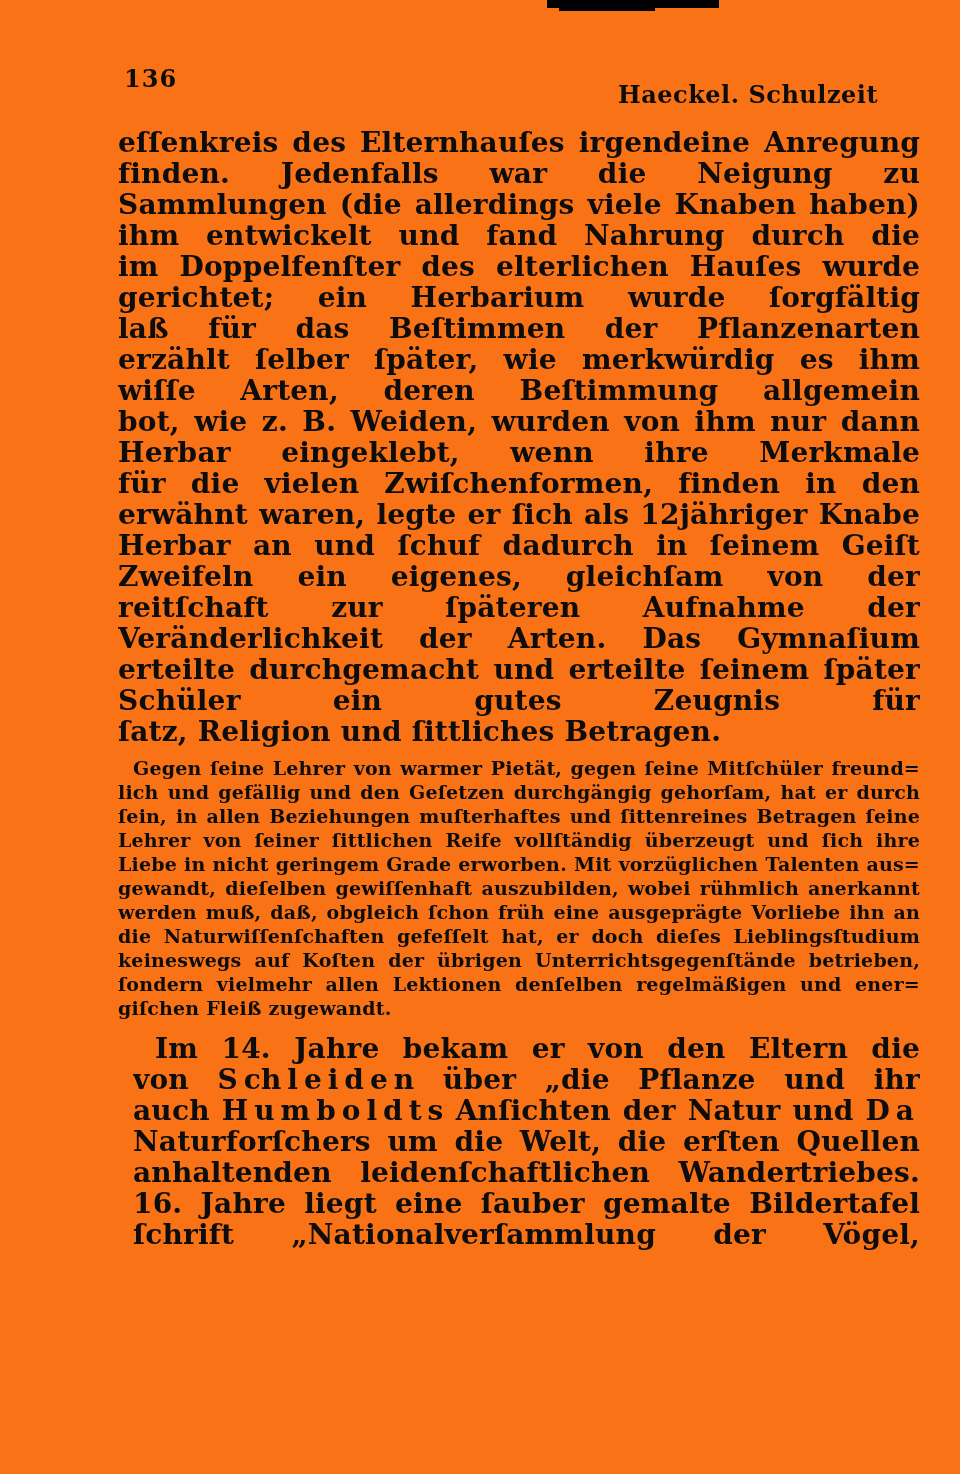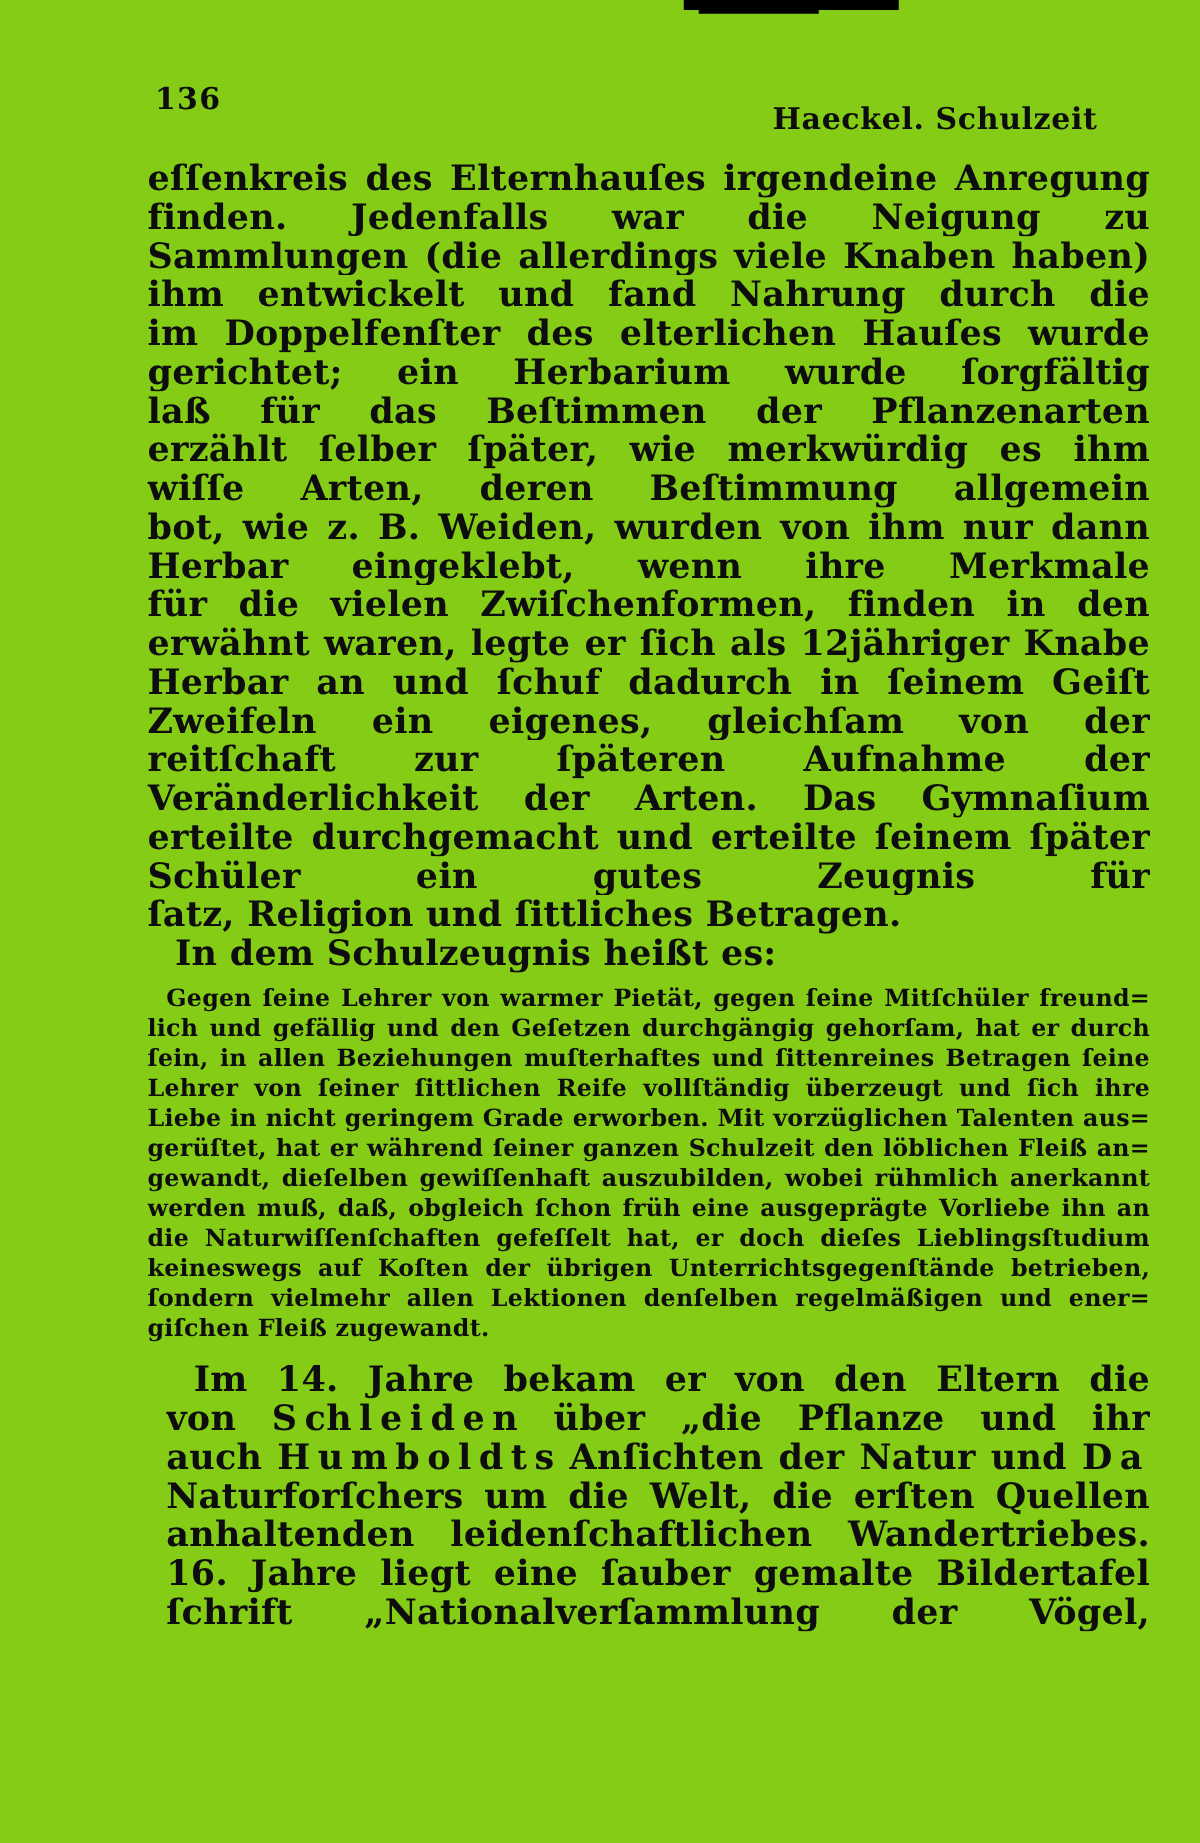--- a/index.html
+++ b/index.html
@@ -1,20 +1,20 @@
 <!DOCTYPE html>
 <html><head>
 <meta charset="utf-8">
 <style>
   html,body{margin:0;padding:0;background:#ffffff;}
   .page{
     position:relative;
     width:960px;
     height:1474px;
-    background:#84cc16;
+    background:#f97316;
     overflow:hidden;
     font-family:"DejaVu Serif", serif;
     color:#0d0d0d;
   }
   
   .scan-bar{
     position:absolute;
     left:547px; top:0;
     width:172px; height:8px;
     background:#000;
@@ -102,30 +102,26 @@
         <div class="line">für die vielen Zwiſchenformen, finden in den Lehrbüchern nicht</div>
         <div class="line">erwähnt waren, legte er ſich als 12jähriger Knabe nach langem</div>
         <div class="line">Herbar an und ſchuf dadurch in ſeinem Geiſt ſchon früh die Be=</div>
         <div class="line">Zweifeln ein eigenes, gleichſam von der Wiſſenſchaft verbotenes</div>
         <div class="line">reitſchaft zur ſpäteren Aufnahme der Darwinſchen Lehre von der</div>
         <div class="line">Veränderlichkeit der Arten. Das Gymnaſium wurde ohne Schwie=</div>
         <div class="line">erteilte durchgemacht und erteilte ſeinem ſpäter ſo berühmten</div>
         <div class="line">Schüler ein gutes Zeugnis für Naturwiſſenſchaften, deutſchen Auf=</div>
         <div class="line no-just">ſatz, Religion und ſittliches Betragen.</div>
       </div>
-      <div class="para body p-zeugnis-intro">
-        <div class="line indent no-just">In dem Schulzeugnis heißt es:</div>
-      </div>
       <div class="para quote p-zeugnis-quote">
         <div class="line indent">Gegen ſeine Lehrer von warmer Pietät, gegen ſeine Mitſchüler freund=</div>
         <div class="line">lich und gefällig und den Geſetzen durchgängig gehorſam, hat er durch</div>
         <div class="line">ſein, in allen Beziehungen muſterhaftes und ſittenreines Betragen ſeine</div>
         <div class="line">Lehrer von ſeiner ſittlichen Reife vollſtändig überzeugt und ſich ihre</div>
         <div class="line">Liebe in nicht geringem Grade erworben. Mit vorzüglichen Talenten aus=</div>
-        <div class="line">gerüſtet, hat er während ſeiner ganzen Schulzeit den löblichen Fleiß an=</div>
         <div class="line">gewandt, dieſelben gewiſſenhaft auszubilden, wobei rühmlich anerkannt</div>
         <div class="line">werden muß, daß, obgleich ſchon früh eine ausgeprägte Vorliebe ihn an</div>
         <div class="line">die Naturwiſſenſchaften gefeſſelt hat, er doch dieſes Lieblingsſtudium</div>
         <div class="line">keineswegs auf Koſten der übrigen Unterrichtsgegenſtände betrieben,</div>
         <div class="line">ſondern vielmehr allen Lektionen denſelben regelmäßigen und ener=</div>
         <div class="line no-just">giſchen Fleiß zugewandt.</div>
       </div>
       <div class="para body p-closing">
         <div class="line indent">Im 14. Jahre bekam er von den Eltern die populären Vorträge</div>
         <div class="line">von S ch l e i d e n über „die Pflanze und ihr Leben“ geſchenkt, die</div>

